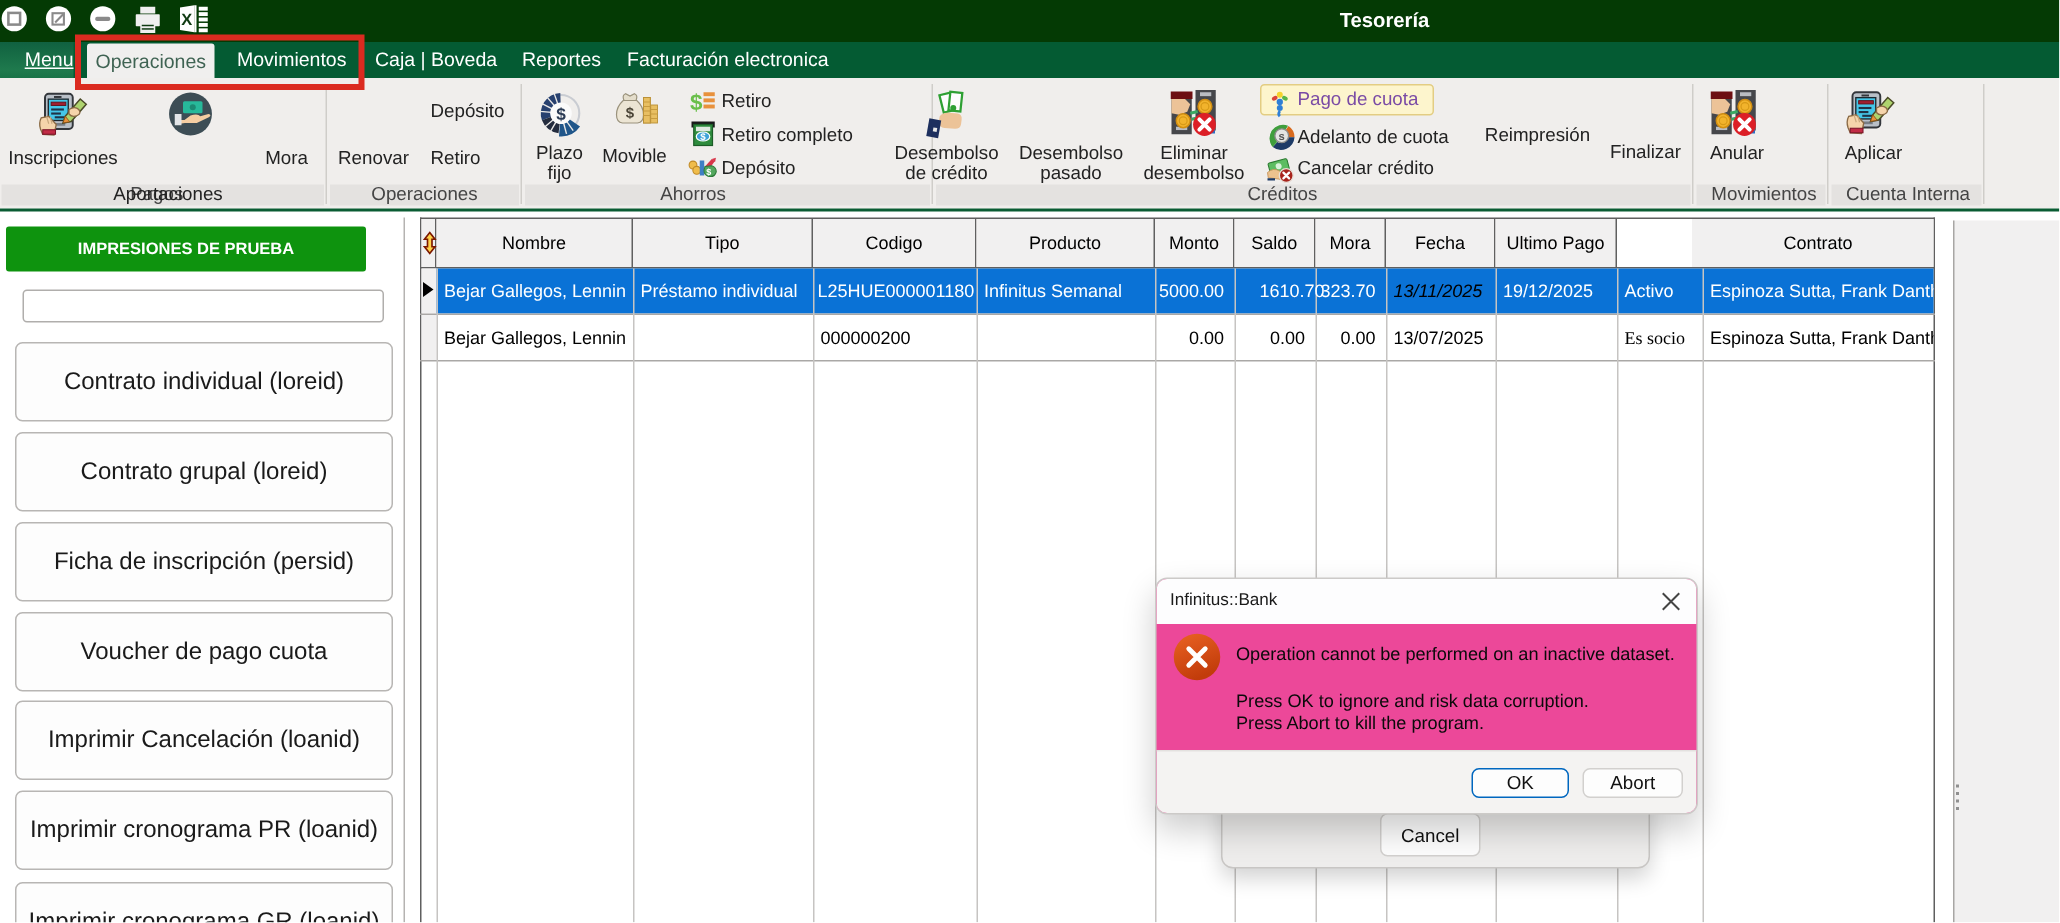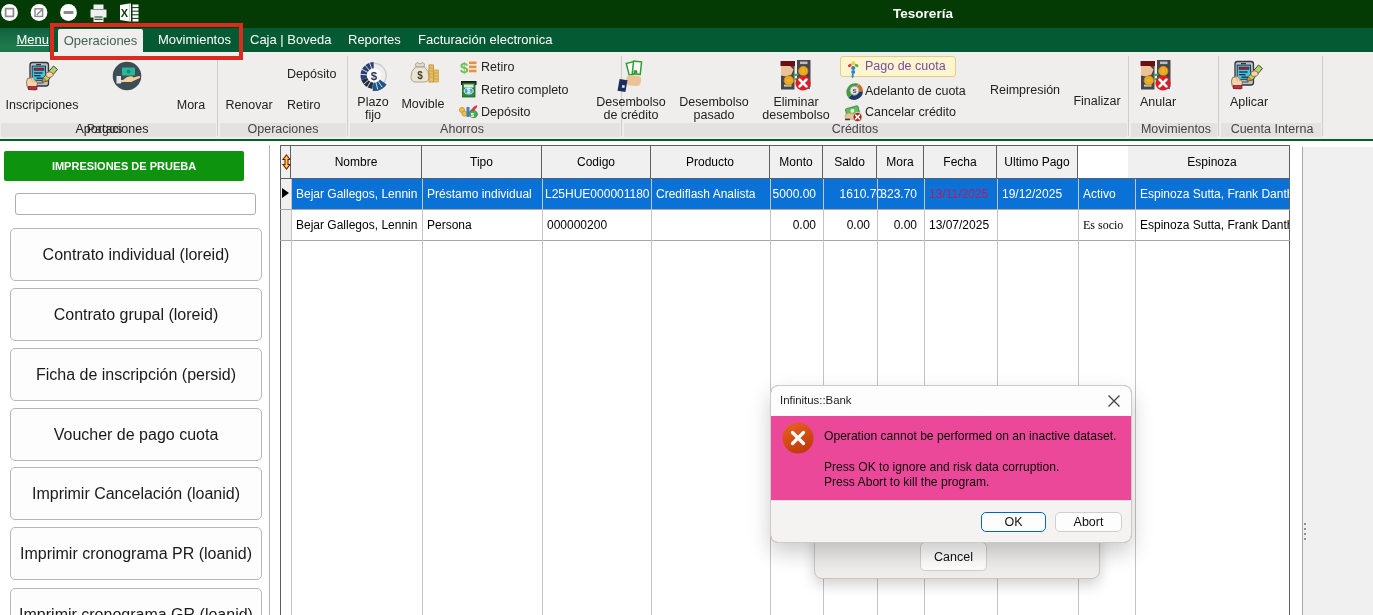--- a/index.html
+++ b/index.html
@@ -294,21 +294,21 @@
   <div class="hcell" style="left:291px;width:131px;">Nombre</div>
   <div class="hcell" style="left:422px;width:120px;">Tipo</div>
   <div class="hcell" style="left:542px;width:109px;">Codigo</div>
   <div class="hcell" style="left:651px;width:119px;">Producto</div>
   <div class="hcell" style="left:770px;width:53px;">Monto</div>
   <div class="hcell" style="left:823px;width:54px;">Saldo</div>
   <div class="hcell" style="left:877px;width:47px;">Mora</div>
   <div class="hcell" style="left:924px;width:73px;">Fecha</div>
   <div class="hcell" style="left:997px;width:81px;">Ultimo Pago</div>
   <div class="hcell" style="left:1128px;width:57px;">Estado</div>
-  <div class="hcell" style="left:1135px;width:154px;border-right:none;">Espinoza</div>
+  <div class="hcell" style="left:1135px;width:154px;border-right:none;">Contrato</div>
   <svg class="abs" style="left:281px;top:154px;" width="11" height="16" viewBox="0 0 11 16">
     <path d="M5.5 1 L9 5.5 L7 5.5 L7 10.5 L9 10.5 L5.5 15 L2 10.5 L4 10.5 L4 5.5 L2 5.5 Z" fill="#ffd24a" stroke="#7c1800" stroke-width="1.1"></path>
   </svg>
 
   <div class="abs" style="left:280px;top:178px;width:1010px;height:1px;background:#5f5f5f;"></div>
 
   <div class="abs" style="left:281px;top:179px;width:10px;height:30px;background:#f1f0f0;"></div>
   <div class="abs" style="left:291px;top:179px;width:998px;height:30px;background:#0a72d6;"></div>
   <div class="abs" style="left:281px;top:210px;width:10px;height:30px;background:#f1f0f0;"></div>
   <div class="abs" style="left:282px;top:187.5px;width:0;height:0;border-left:7px solid #000;
@@ -324,31 +324,30 @@
   <div class="colline" style="left:823px;top:179px;height:436px;"></div>
   <div class="colline" style="left:877px;top:179px;height:436px;"></div>
   <div class="colline" style="left:924px;top:179px;height:436px;"></div>
   <div class="colline" style="left:997px;top:179px;height:436px;"></div>
   <div class="colline" style="left:1078px;top:179px;height:436px;"></div>
   <div class="colline" style="left:1135px;top:179px;height:436px;"></div>
 
   <div class="cell" style="left:293px;top:179px;width:128px;color:#fff;">Bejar Gallegos, Lennin</div>
   <div class="cell" style="left:424px;top:179px;width:117px;color:#fff;">Préstamo individual</div>
   <div class="cell" style="left:543px;top:179px;width:107px;color:#fff;padding:0 2px;">L25HUE000001180</div>
-  <div class="cell" style="left:653px;top:179px;width:116px;color:#fff;">Crediflash Analista</div>
+  <div class="cell" style="left:653px;top:179px;width:116px;color:#fff;">Infinitus Semanal</div>
   <div class="cell" style="left:771px;top:179px;width:48px;color:#fff;justify-content:flex-end;">5000.00</div>
   <div class="cell" style="left:824px;top:179px;width:49px;color:#fff;justify-content:flex-end;margin-left:13px;">1610.70</div>
   <div class="cell" style="left:878px;top:179px;width:42px;color:#fff;justify-content:flex-end;">323.70</div>
-  <div class="cell" style="left:926px;top:179px;width:70px;color:#be185d;">13/11/2025</div>
+  <div class="cell" style="left:926px;top:179px;width:70px;color:#000000;font-style:italic;">13/11/2025</div>
   <div class="cell" style="left:999px;top:179px;width:78px;color:#fff;">19/12/2025</div>
   <div class="cell" style="left:1080px;top:179px;width:54px;color:#fff;">Activo</div>
   <div class="cell" style="left:1137px;top:179px;width:152px;color:#fff;">Espinoza Sutta, Frank Danthe</div>
 
   <div class="cell" style="left:293px;top:210px;width:128px;color:#000;">Bejar Gallegos, Lennin</div>
-  <div class="cell" style="left:424px;top:210px;width:117px;color:#000;">Persona</div>
   <div class="cell" style="left:544px;top:210px;width:106px;color:#000;">000000200</div>
   <div class="cell" style="left:771px;top:210px;width:48px;color:#000;justify-content:flex-end;">0.00</div>
   <div class="cell" style="left:824px;top:210px;width:49px;color:#000;justify-content:flex-end;">0.00</div>
   <div class="cell" style="left:878px;top:210px;width:42px;color:#000;justify-content:flex-end;">0.00</div>
   <div class="cell" style="left:926px;top:210px;width:70px;color:#000;">13/07/2025</div>
   <div class="cell" style="left:1080px;top:210px;width:54px;color:#000;font-family:Liberation Serif, serif;">Es socio</div>
   <div class="cell" style="left:1137px;top:210px;width:152px;color:#000;">Espinoza Sutta, Frank Danthe</div>
 
   <div class="abs" style="left:1302px;top:147px;width:71px;height:468px;background:#f1f0f0;
        border-left:1px solid #a8a6a4;box-sizing:border-box;"></div>

